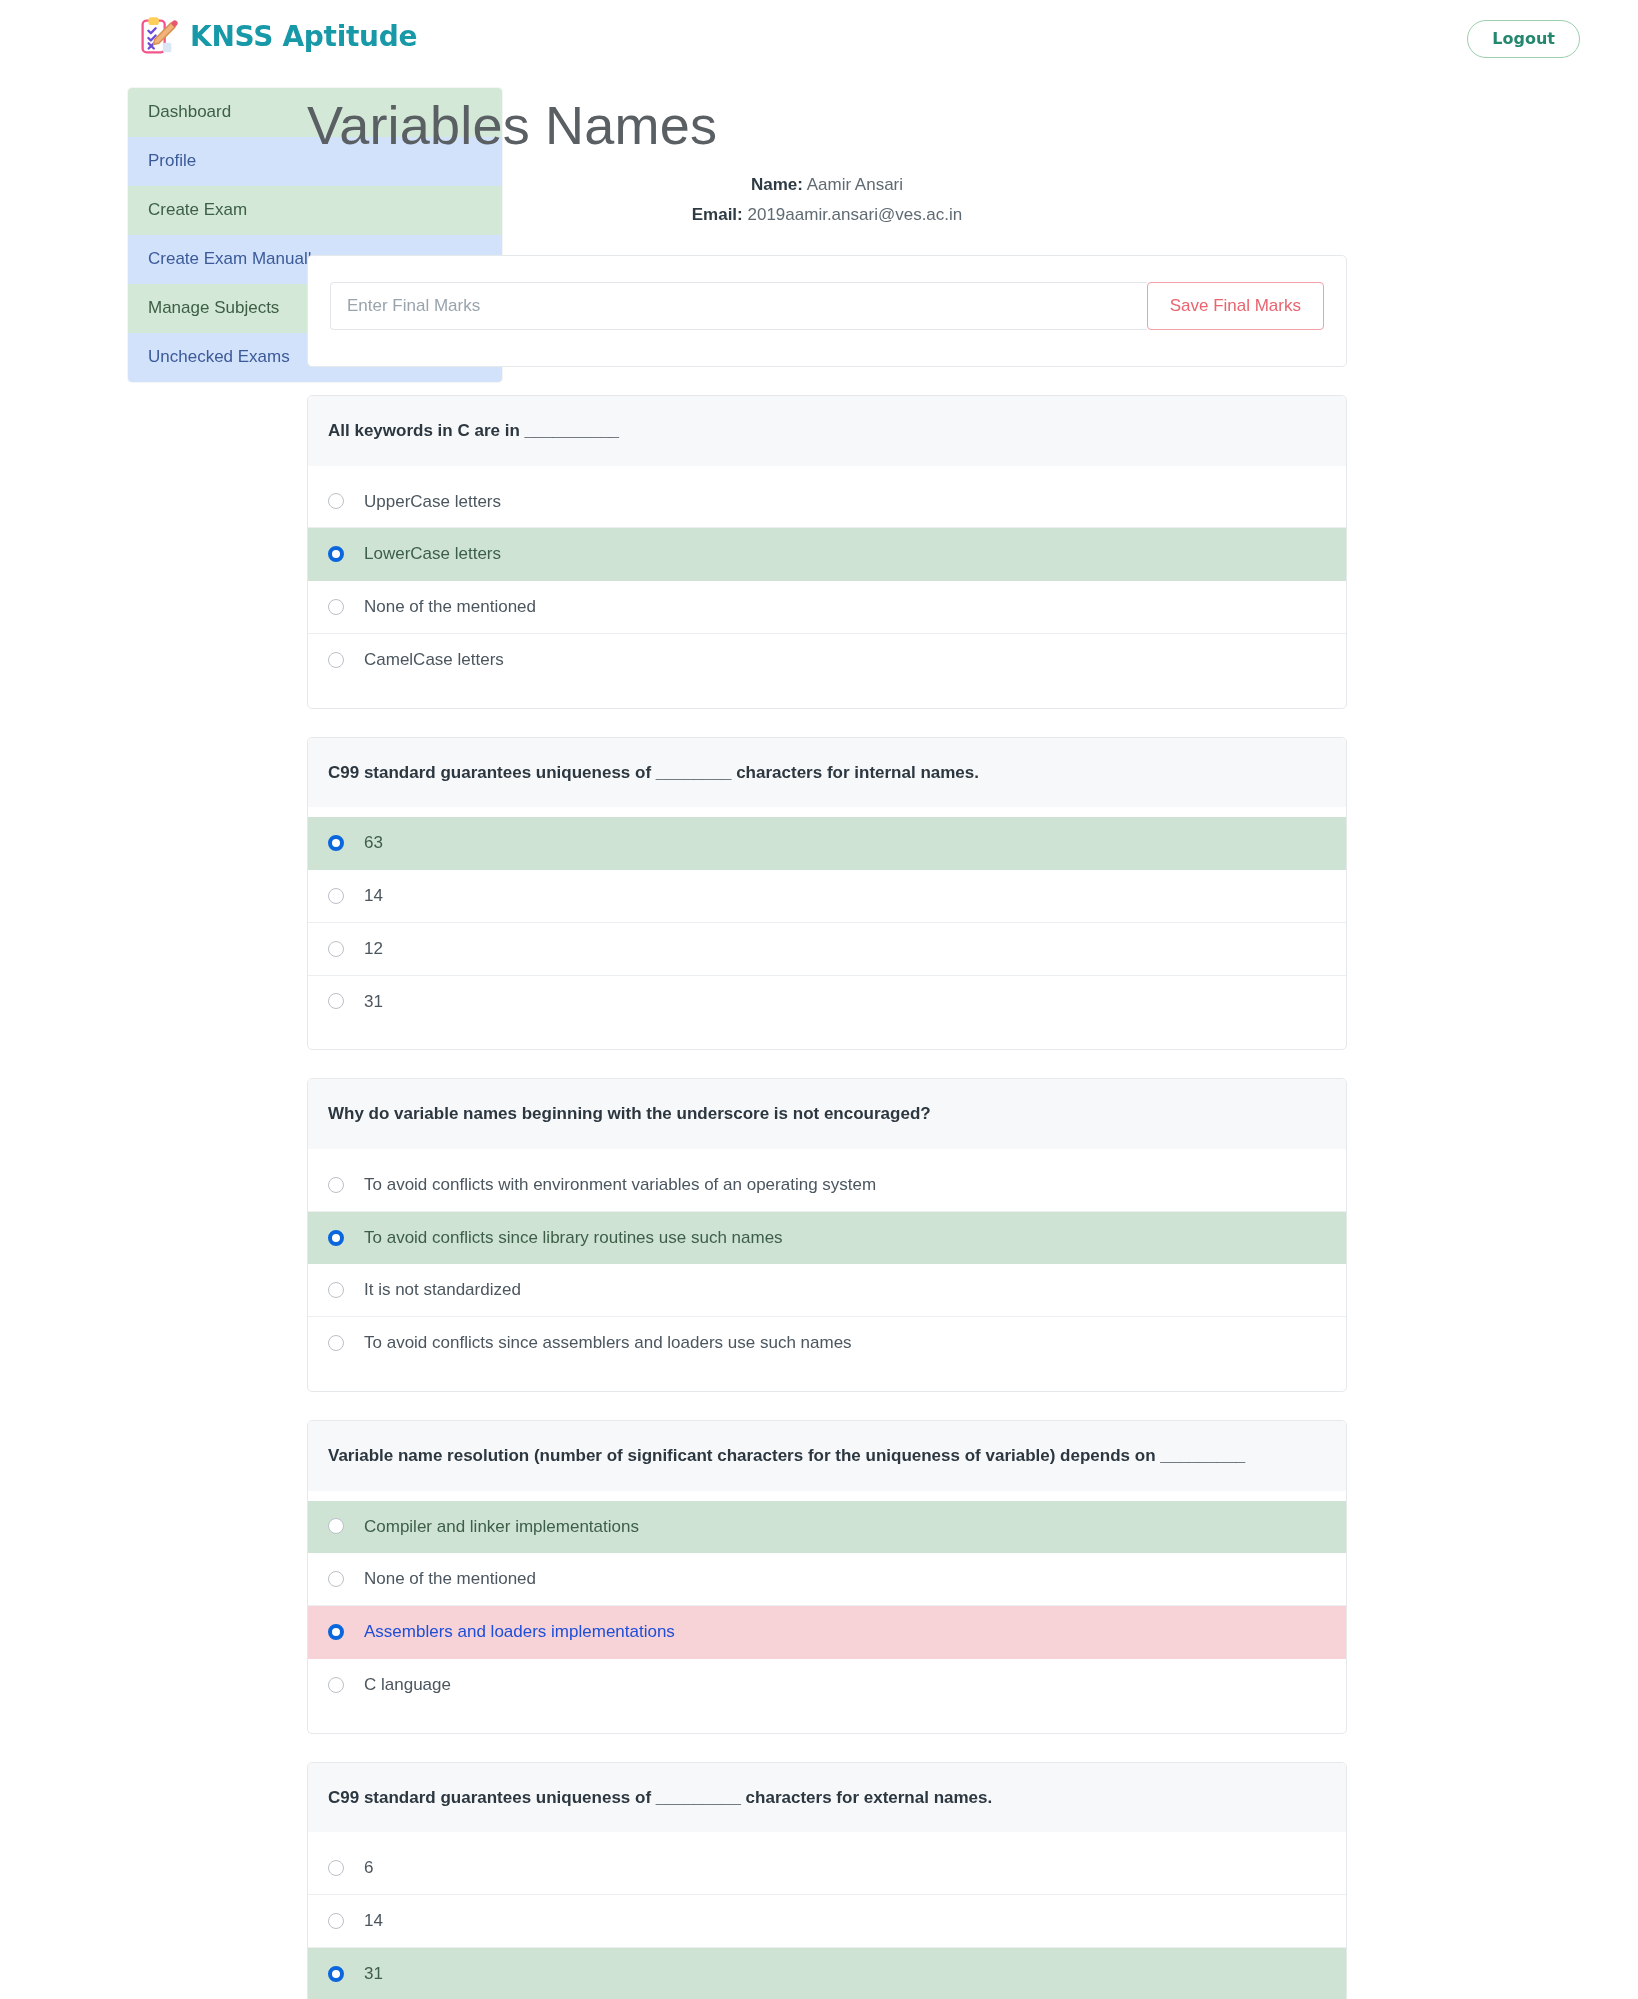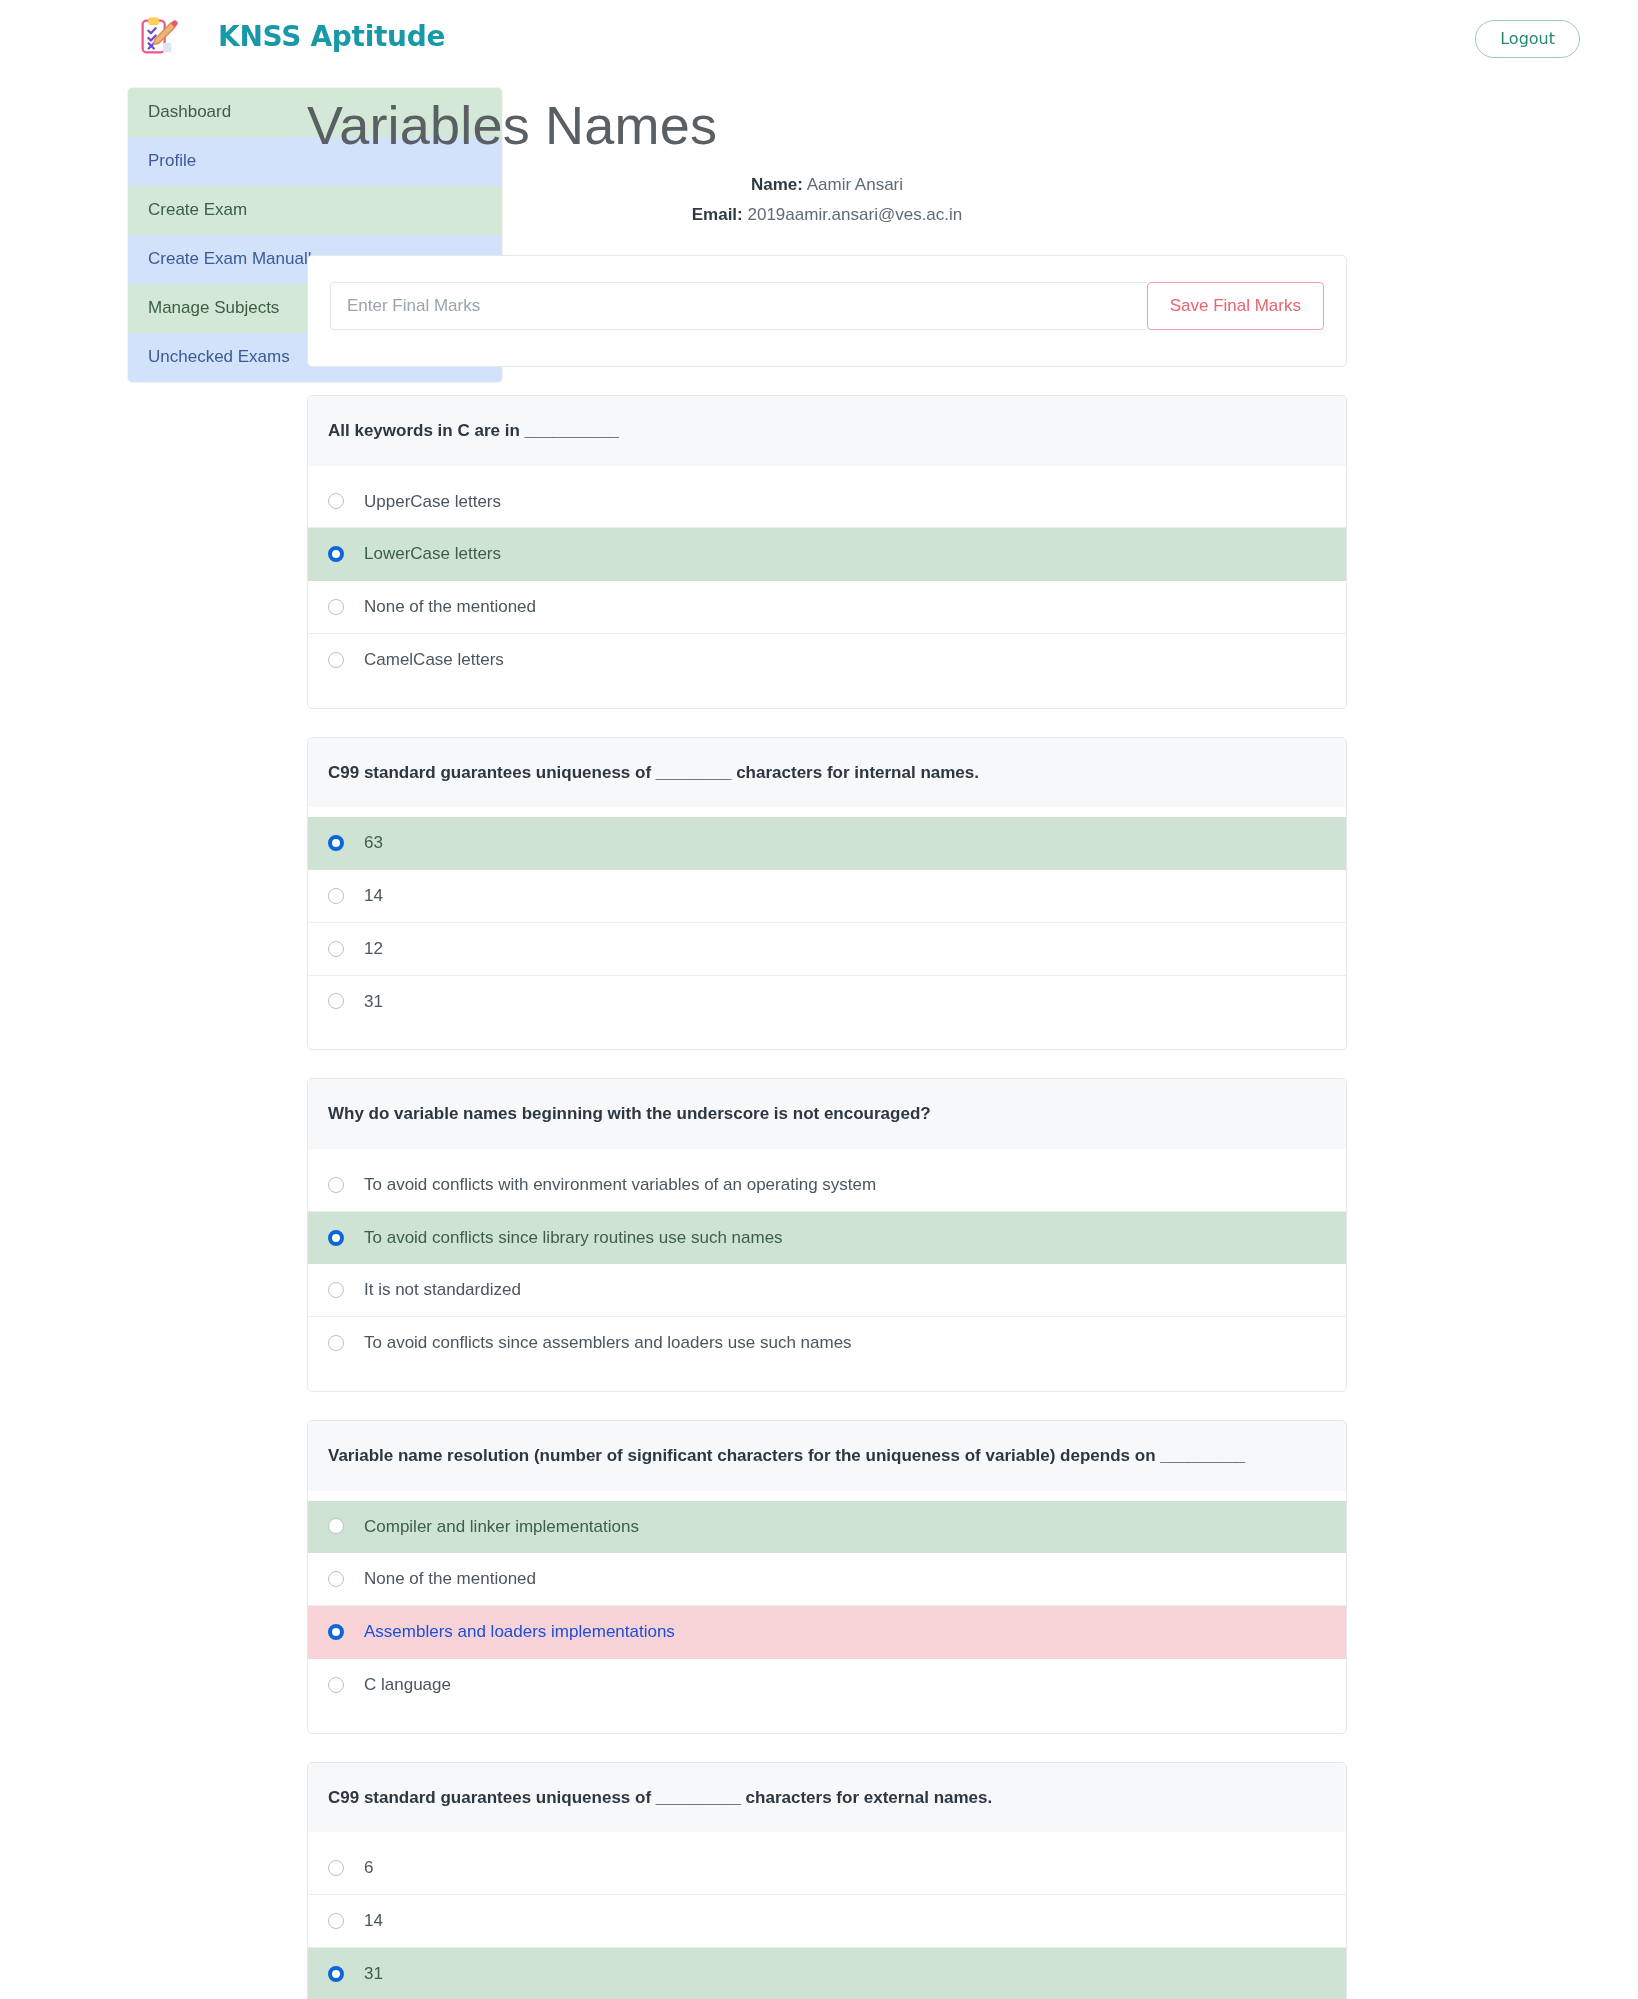--- a/index.html
+++ b/index.html
@@ -33,31 +33,30 @@
   }
   .brand-mark { width: 46px; height: 46px; flex: 0 0 46px; }
   .brand-text {
     font-family: "DejaVu Sans", sans-serif;
     font-weight: bold;
     font-size: 28px;
     letter-spacing: -0.3px;
     color: #1899a8;
     line-height: 1;
     white-space: nowrap;
-    margin-left: 28px;
   }
   .logout-btn {
     position: absolute;
     right: 58px;
     top: 20px;
     border: 1.6px solid #9ccfae;
     background: #ffffff;
     color: #24876e;
     font-family: "DejaVu Sans", sans-serif;
-    font-weight: normal;
+    font-weight: bold;
     font-size: 16px;
     padding: 9px 24px;
     border-radius: 26px;
     cursor: pointer;
     line-height: 1.1;
   }
 
   
   .layout {
     position: relative;

